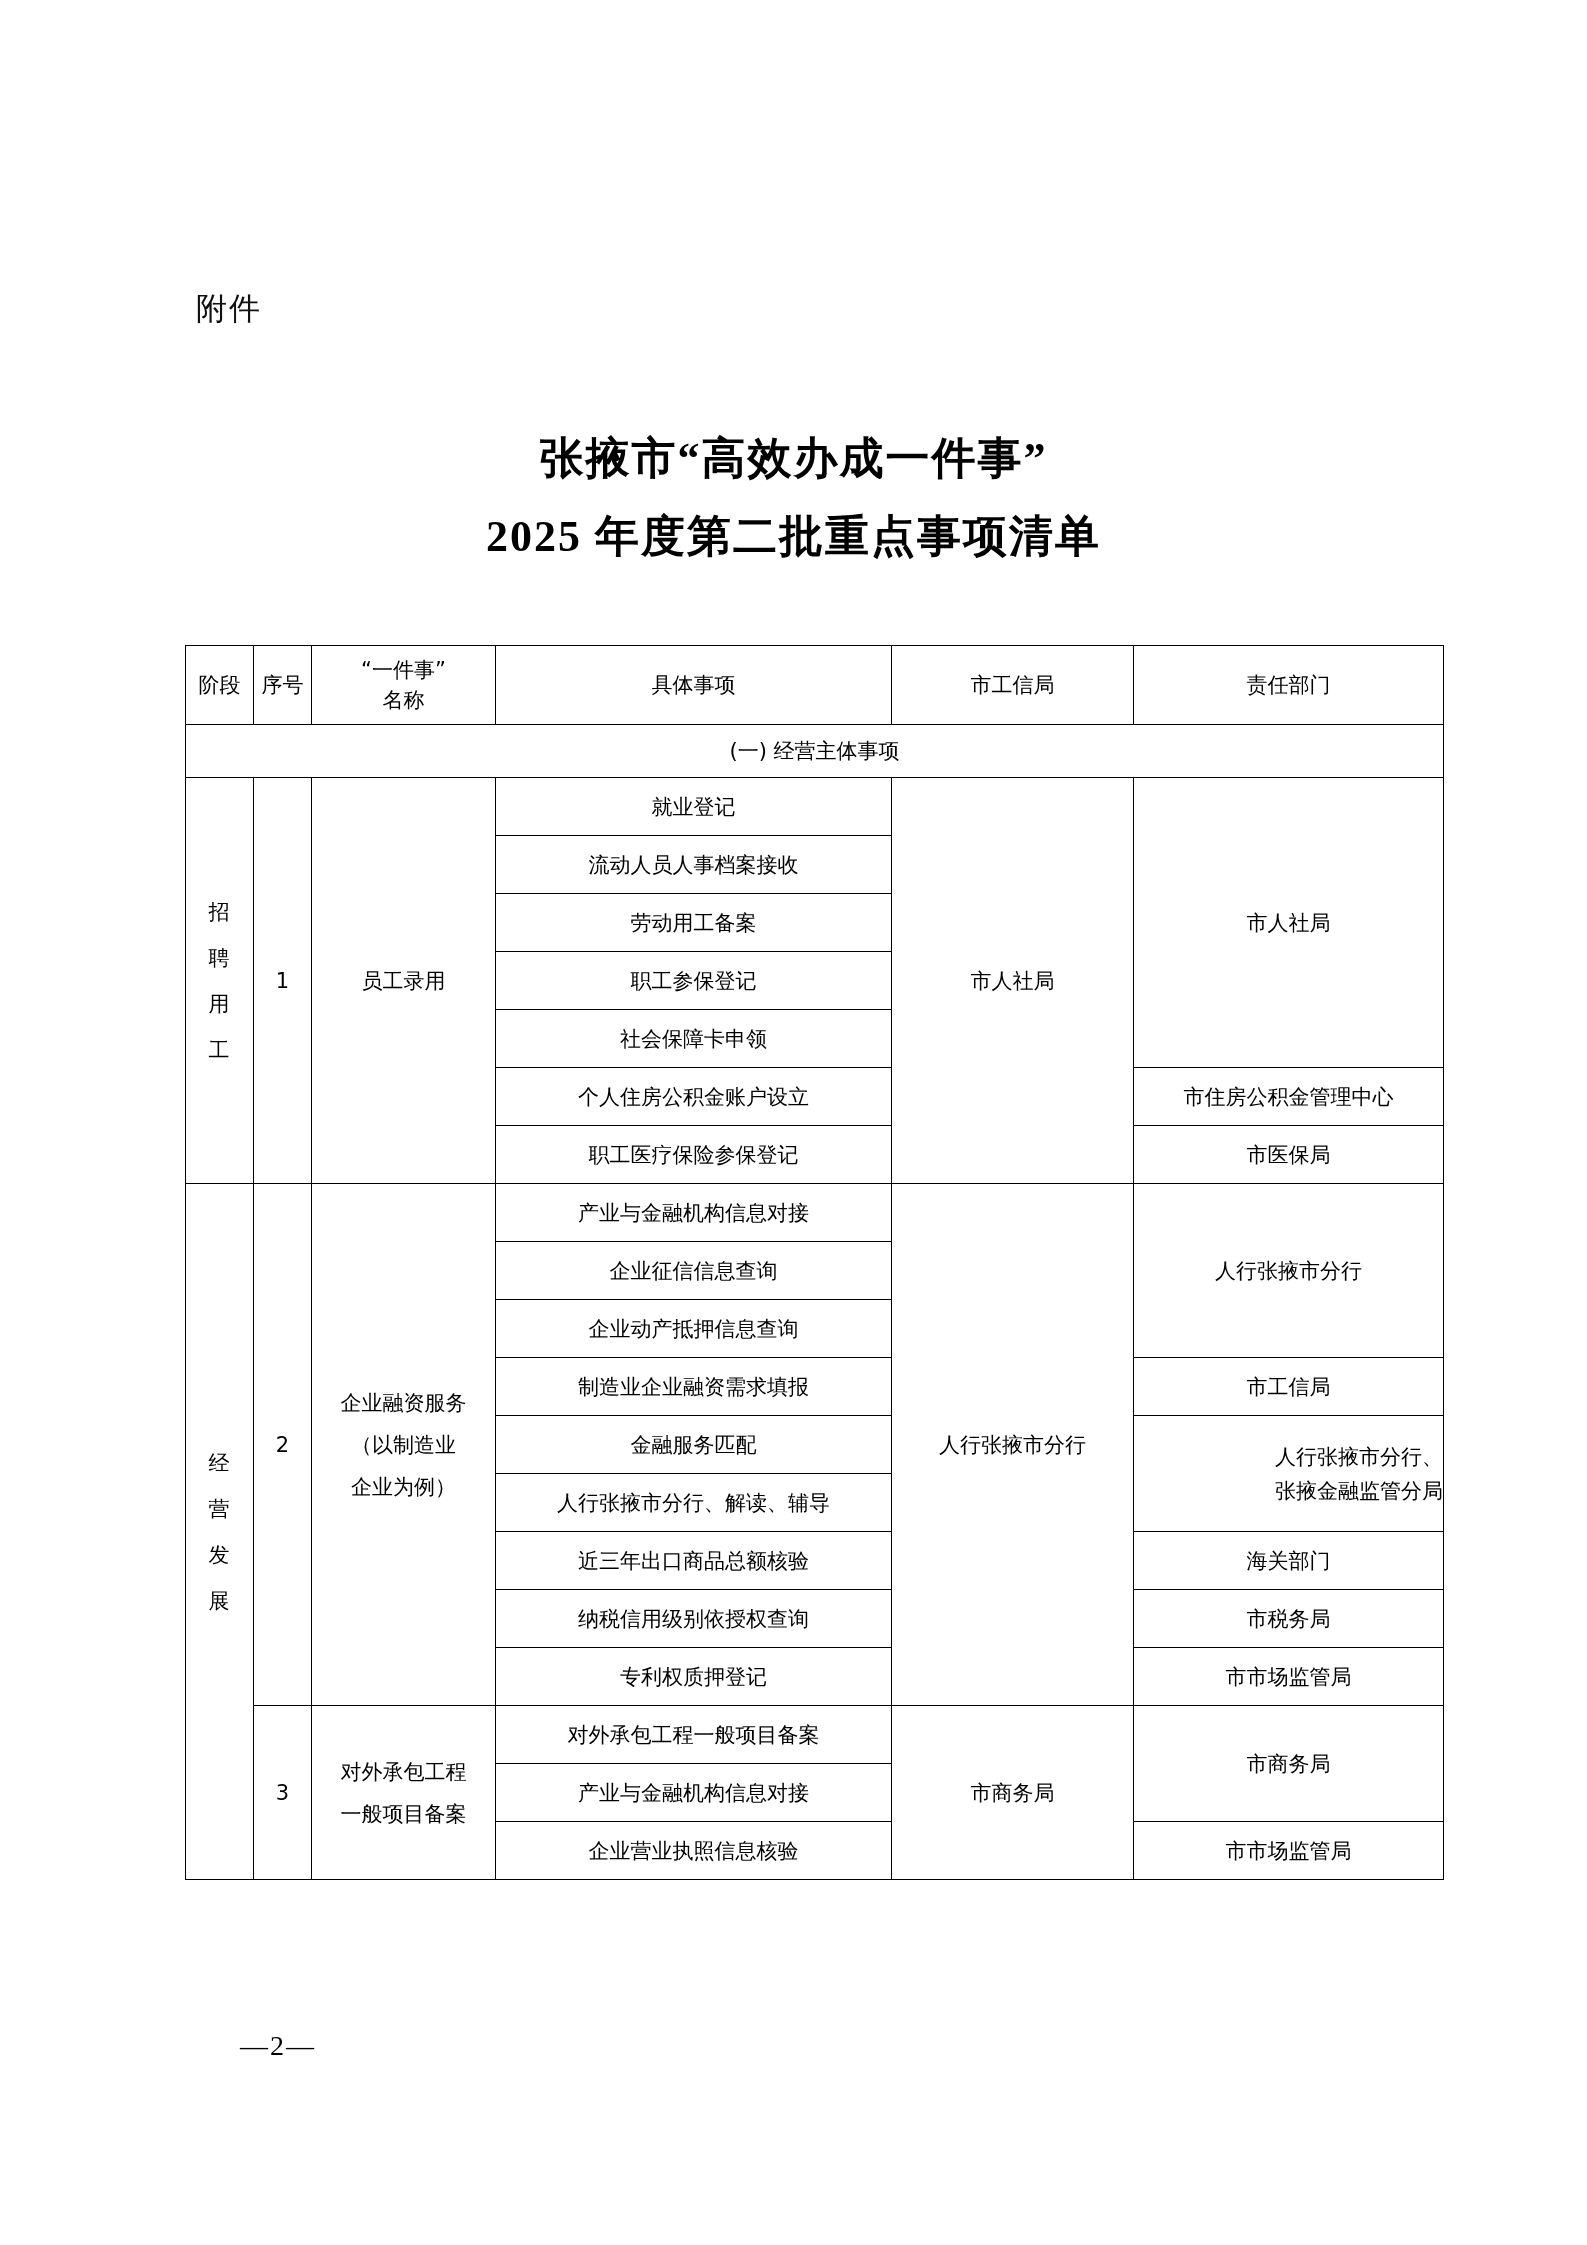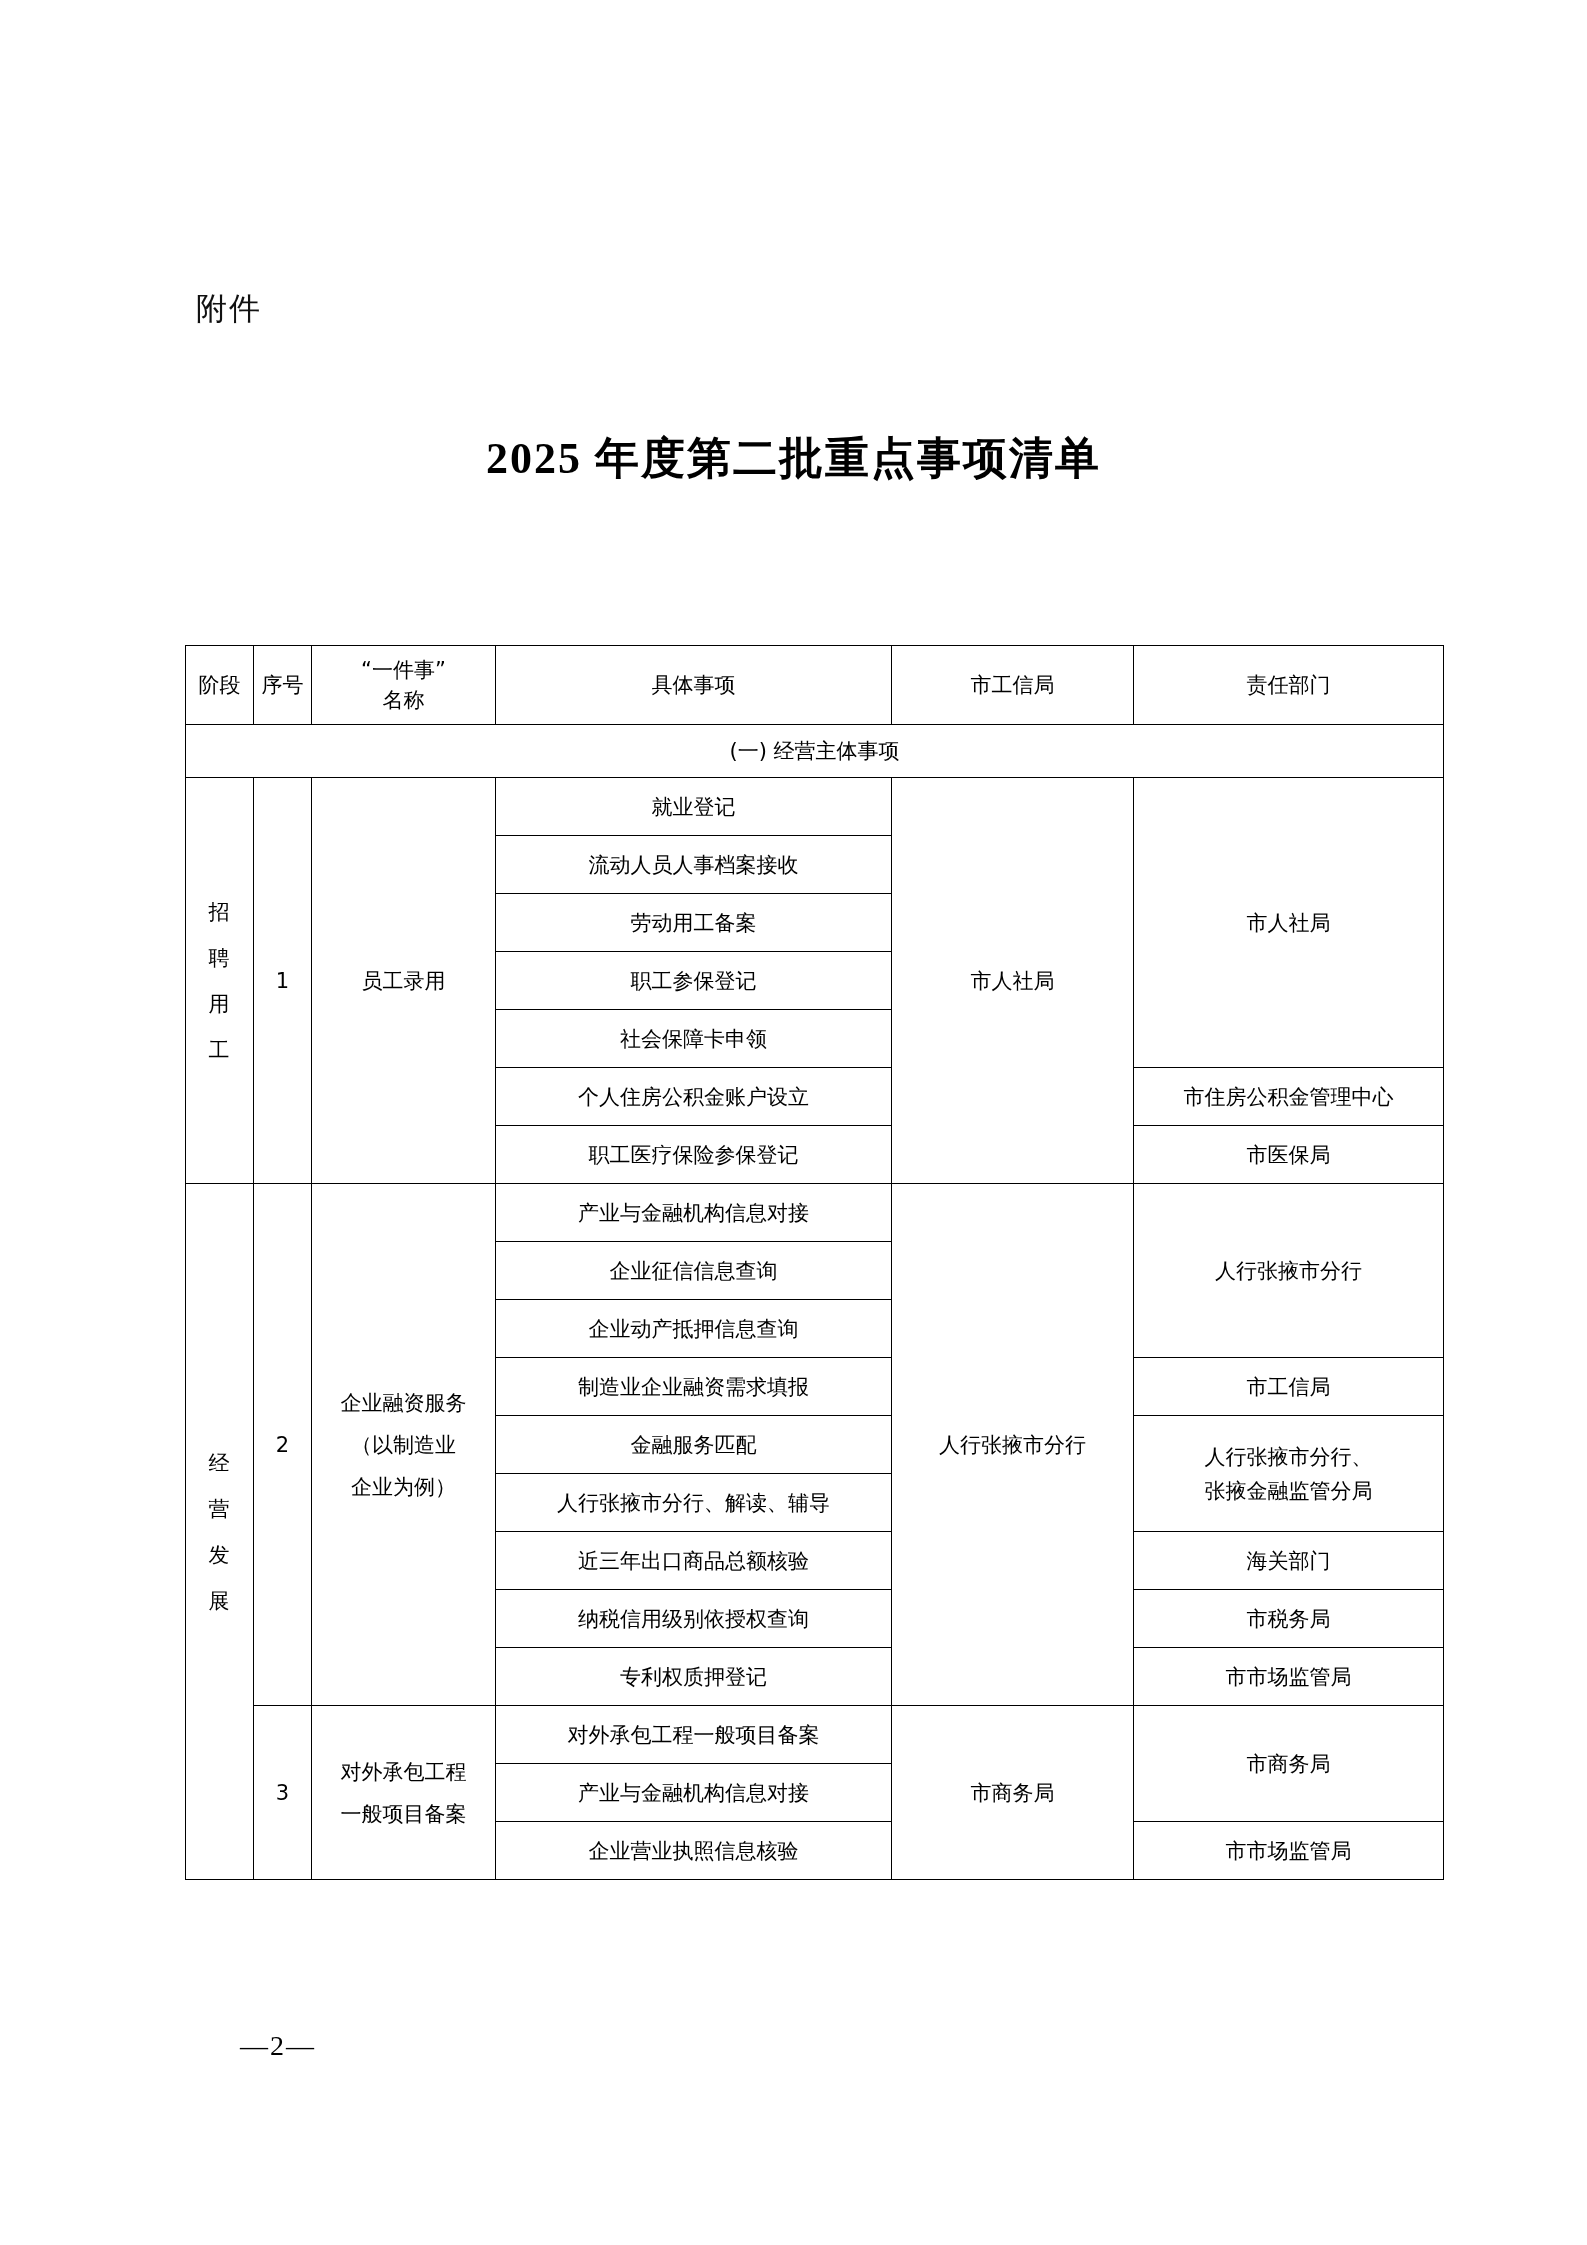--- a/index.html
+++ b/index.html
@@ -103,20 +103,21 @@
     height: 57px;
     font-size: 22px;
   }
   .dept-cell {
     font-size: 22px;
     line-height: 34px;
     padding: 0 6px;
   }
   .dept-cell span {
     display: block;
+    text-align: right;
   }
   .small-dept {
     font-size: 21px;
   }
   .page-num {
     position: absolute;
     left: 240px;
     top: 2030px;
     font-family: "Liberation Serif", "DejaVu Serif", serif;
     font-size: 28px;
@@ -131,20 +132,21 @@
   col.c-resp { width: 310px; }
 </style>
 </head>
 <body>
 
 <div class="page">
 
   <div class="attach-label">附件</div>
 
   <div class="doc-title">
+    <span>张掖市“高效办成一件事”</span>
     <span class="line2">2025 年度第二批重点事项清单</span>
   </div>
 
   <table class="list-table">
     <colgroup>
       <col class="c-stage">
       <col class="c-num">
       <col class="c-name">
       <col class="c-item">
       <col class="c-lead">

